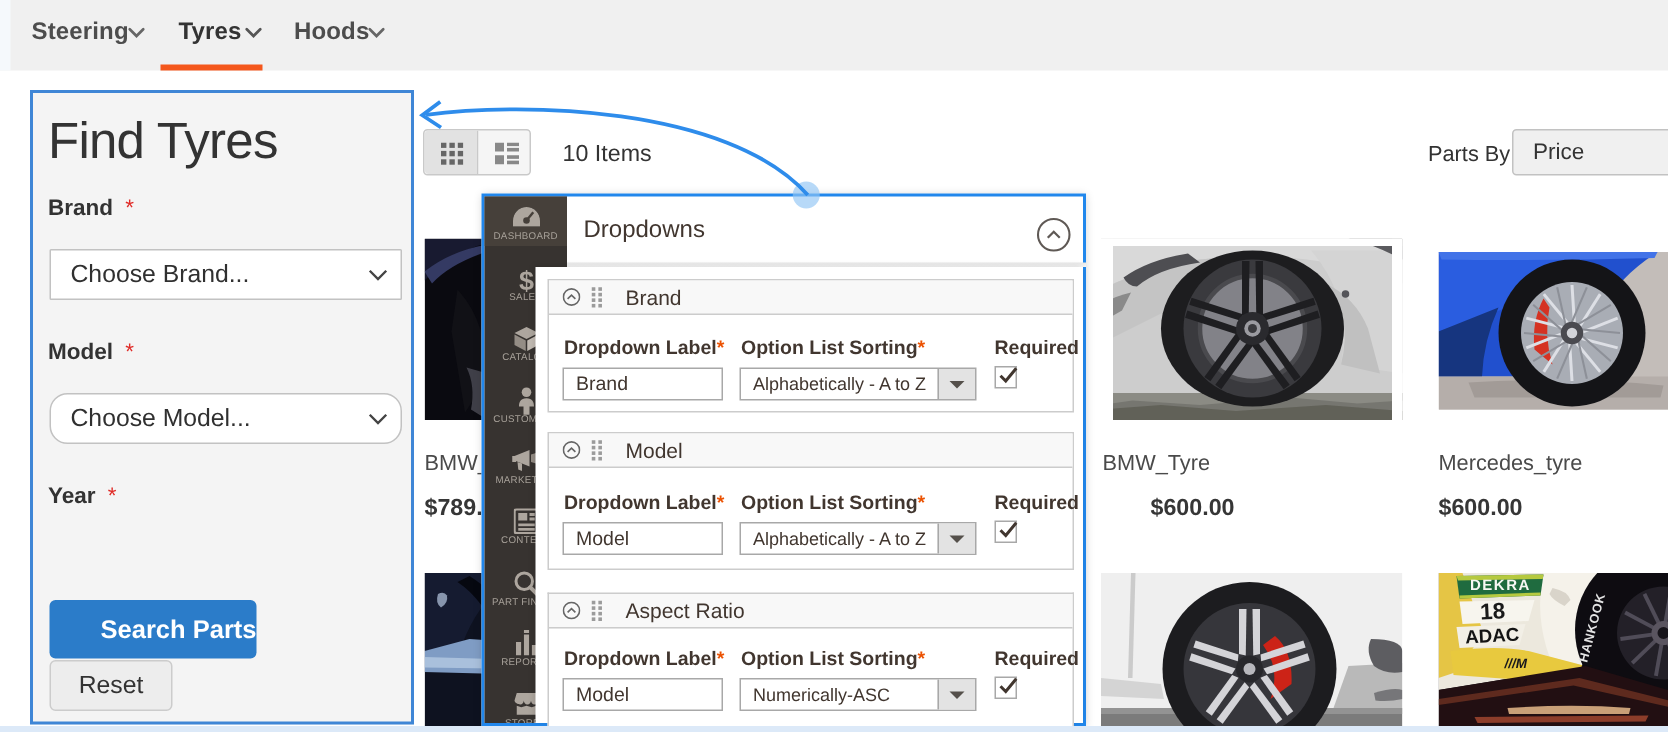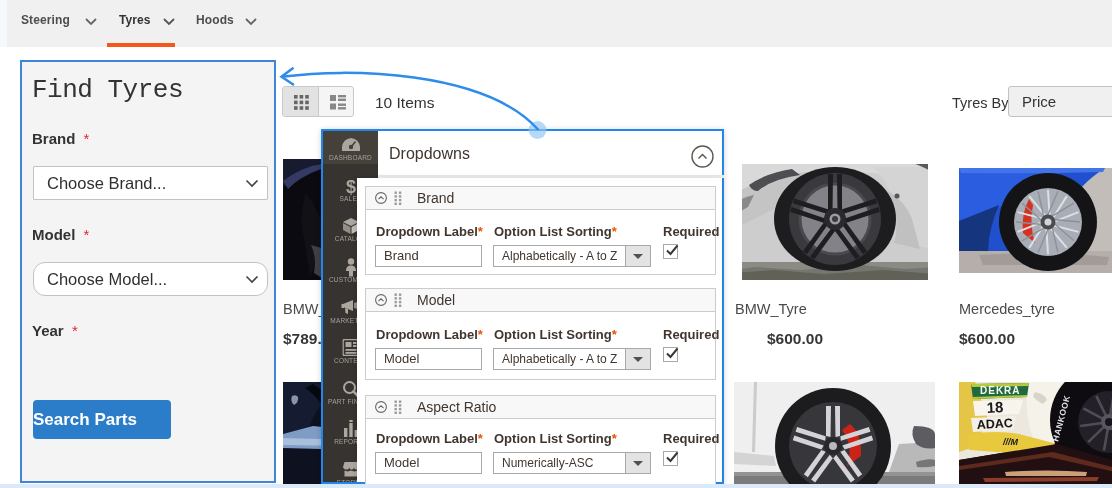--- a/index.html
+++ b/index.html
@@ -3,33 +3,33 @@
 <meta charset="utf-8">
 <style>
 * { margin:0; padding:0; box-sizing:border-box; }
 html,body { width:1112px; height:488px; }
 body { position:relative; font-family:"Liberation Sans",sans-serif; background:#fff; overflow:hidden; }
 .abs { position:absolute; }
 
 
 .nav { position:absolute; left:0; top:0; width:1112px; height:47px; background:#f0f0f0; }
 .nav .edge { position:absolute; left:0; top:0; width:7px; height:47px; background:#f5f9fc; }
-.navitem { position:absolute; top:13px; font-size:12px; font-weight:700; color:#4d4d4d; letter-spacing:0.1px; }
+.navitem { position:absolute; top:13px; font-size:16px; font-weight:700; color:#4d4d4d; letter-spacing:0.1px; }
 .navitem.active { color:#333; }
 .nav svg.chev { position:absolute; top:18px; }
 .orange { position:absolute; left:107px; top:43px; width:68px; height:4px; background:#f4571c; }
 
 
 .findpanel { position:absolute; left:20px; top:60px; width:256px; height:423px; background:#f4f4f4; border:2px solid #3f86d6; }
-.findpanel h2 { position:absolute; left:10px; top:13px; font-size:26px; font-weight:400; color:#333; letter-spacing:-0.5px;font-family:Liberation Mono, monospace; }
+.findpanel h2 { position:absolute; left:10px; top:13px; font-size:34px; font-weight:400; color:#333; letter-spacing:-0.5px; }
 .flabel { position:absolute; left:10px; font-size:15px; font-weight:700; color:#333;text-align:right; }
 .flabel span { color:#e02b27; font-weight:400; margin-left:4px; }
 .fselect { position:absolute; left:11px; width:235px; height:34px; background:#fff; border:1px solid #c2c2c2; border-radius:1px; font-size:16.5px; color:#303030; line-height:32px; padding-left:13px; }
 .fselect svg { position:absolute; right:8px; top:12px; }
-.btn-search { position:absolute; left:11px; top:338px; width:138px; height:39px; background:#2b7cc9; border-radius:4px; color:#fff; font-size:17px; font-weight:700; text-align:left; line-height:39px; }
+.btn-search { position:absolute; left:11px; top:338px; width:138px; height:39px; background:#2b7cc9; border-radius:4px; color:#fff; font-size:17px; font-weight:700; text-align:right; line-height:39px; }
 .btn-reset { position:absolute; left:11px; top:378px; width:82px; height:34px; background:#ededed; border:1px solid #cccccc; border-radius:4px; color:#333; font-size:16.5px; text-align:center; line-height:32px; }
 
 
 .modes { position:absolute; left:282px; top:86px; width:72px; height:31px; border:1px solid #c9c9c9; border-radius:3px; background:#f5f5f5; }
 .modes .m1 { position:absolute; left:0; top:0; width:36px; height:29px; background:#e2e2e2; border-right:1px solid #c9c9c9; border-radius:3px 0 0 3px; }
 .items-count { position:absolute; left:375px; top:94px; font-size:15.5px; color:#333; }
 .sortby { position:absolute; left:952px; top:95px; font-size:14.5px; color:#333; }
 .price-select { position:absolute; left:1008px; top:86px; width:110px; height:31px; background:#f0f0f0; border:1px solid #c2c2c2; border-radius:3px; font-size:15px; color:#333; line-height:29px; padding-left:13px; }
 
 
@@ -104,21 +104,21 @@
         <rect x="0" y="0" width="6" height="6"></rect>
         <rect x="8" y="0" width="8" height="2.4"></rect>
         <rect x="8" y="3.6" width="8" height="2.4"></rect>
         <rect x="0" y="8.5" width="6" height="6"></rect>
         <rect x="8" y="8.5" width="8" height="2.4"></rect>
         <rect x="8" y="12.1" width="8" height="2.4"></rect>
       </g>
   </svg>
 </div>
 <div class="items-count">10 Items</div>
-<div class="sortby">Tyres By</div>
+<div class="sortby">Parts By</div>
 <div class="price-select">Price</div>
 
 <div class="pimg" style="left:283px;top:159px;">
   <svg width="201" height="121" viewBox="0 0 201 121">
     <rect width="201" height="121" fill="#0a0a10"></rect>
     <path d="M0 0 L55 0 Q22 6 6 22 L0 28 Z" fill="#181a30"></path>
     <path d="M0 22 Q18 8 42 4 L38 10 Q16 18 5 30 Z" fill="#343a63"></path>
     <path d="M22 34 Q44 58 40 96 L27 116 L18 62 Z" fill="#111116"></path>
     <path d="M28 86 Q34 98 31 114 L39 119 L42 90 Z" fill="#3f3f48"></path>
   </svg>
@@ -324,20 +324,21 @@
       </svg>
   </div>
   <div class="flabel" style="top:164px;">Model <span>*</span></div>
   <div class="fselect" style="top:200px;border-radius:12px;">Choose Model...
     <svg width="14" height="9" viewBox="0 0 14 9">
         <path d="M1.5 1.5 L7 7 L12.5 1.5" fill="none" stroke="#444" stroke-width="1.6"></path>
       </svg>
   </div>
   <div class="flabel" style="top:260px;">Year <span>*</span></div>
   <div class="btn-search">Search Parts</div>
+  <div class="btn-reset">Reset</div>
 </div>
 
 <div class="admin">
   <div class="sidebar">
     <div class="sideitem on" style="top:0px;">
       <svg width="20" height="17" viewBox="0 0 20 17">
           <path d="M10 2 A9 9 0 0 0 1 11 L1 15 L19 15 L19 11 A9 9 0 0 0 10 2 Z" fill="#adа69e"></path>
           <path d="M10 2 A9 9 0 0 0 1 11 L1 15 L19 15 L19 11 A9 9 0 0 0 10 2 Z" fill="#ada69e"></path>
           <circle cx="10" cy="11" r="2.2" fill="#46403a"></circle>
           <path d="M10 11 L14.5 5.5" stroke="#46403a" stroke-width="1.6"></path>

